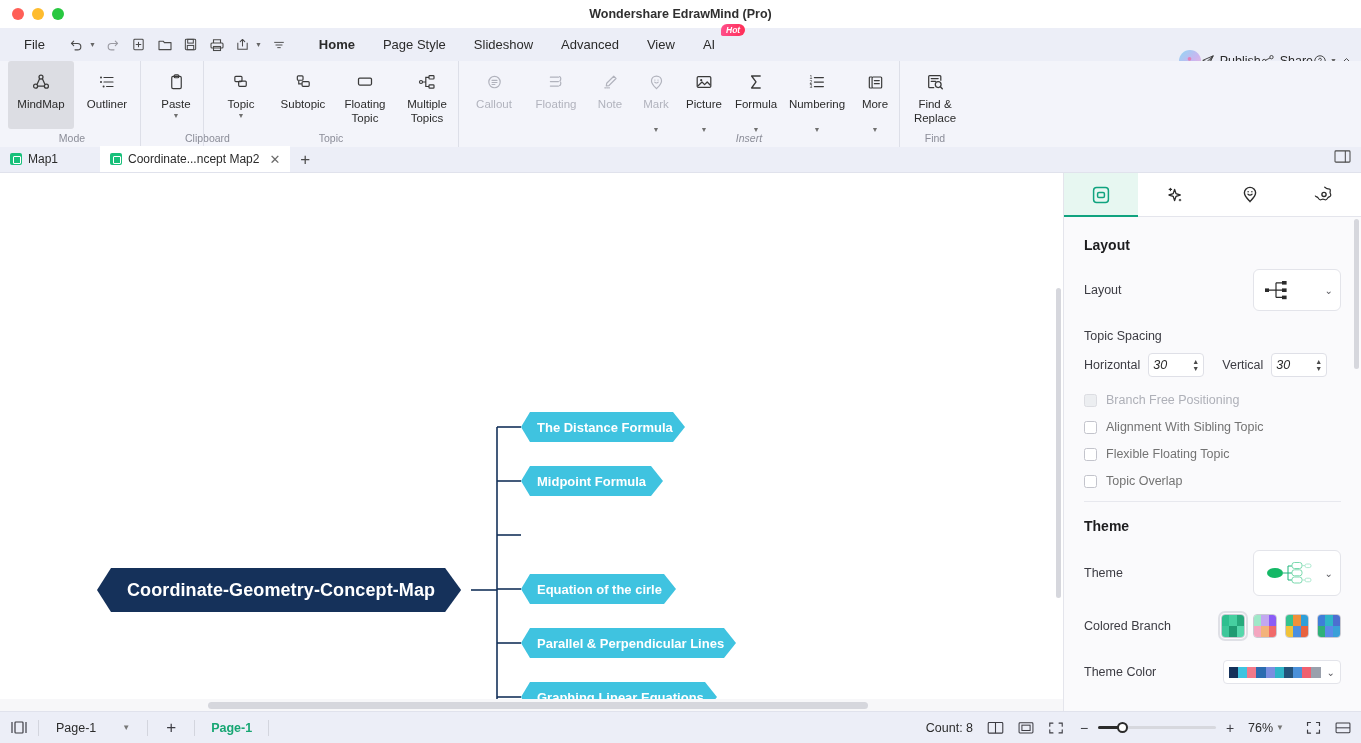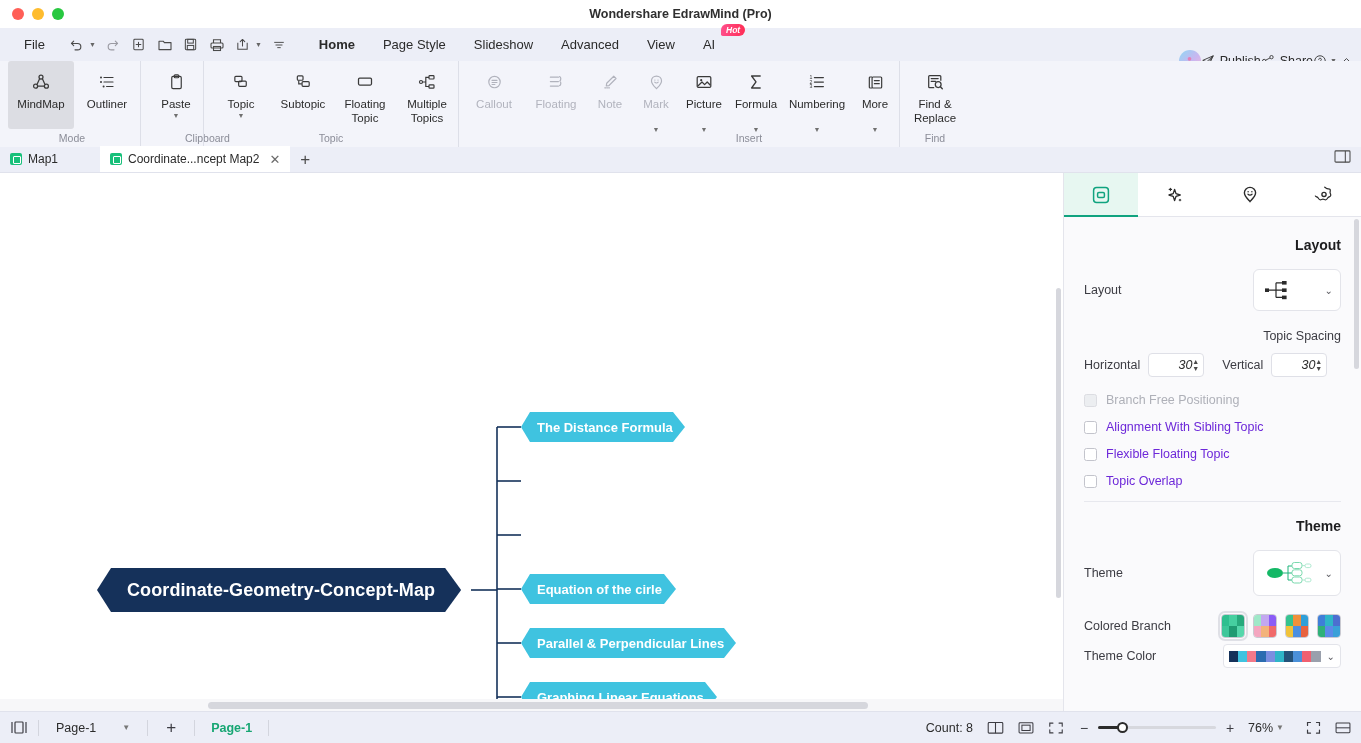--- a/index.html
+++ b/index.html
@@ -145,21 +145,21 @@
     width:298px; flex:0 0 298px; background:#fafafc;
     border-left:1px solid #e4e5ec; display:flex; flex-direction:column;
     position:relative;
   }
   .ptabs { height:44px; display:flex; border-bottom:1px solid #e4e5ec; background:#fff; }
   .ptab { flex:1; display:flex; align-items:center; justify-content:center; position:relative; }
   .ptab.active { background:#e7f7f1; }
   .ptab.active::after {
     content:""; position:absolute; left:0; right:0; bottom:-1px; height:2.5px; background:#10a37f;
   }
-  .pcontent { flex:1 1 auto; overflow:hidden; padding:0 20px; position:relative;text-align:right; }
+  .pcontent { flex:1 1 auto; overflow:hidden; padding:0 20px; position:relative; }
   .sect-title { font-size:14px; font-weight:bold; color:#1d1d1f; margin:20px 0 16px; }
   .row { display:flex; align-items:center; justify-content:space-between; margin-bottom:14px; }
   .row-label { font-size:12.5px; color:#3c3c43; }
   .sel-box {
     width:88px; height:42px; background:#fff; border:1px solid #e3e4ea; border-radius:6px;
     display:flex; align-items:center; justify-content:space-between; padding:0 7px;
   }
   .sel-chev { font-size:10px; color:#5a5a60; }
   .sub-title { font-size:12.5px; color:#3c3c43; margin:18px 0 10px; }
   .spin-row { display:flex; align-items:center; gap:0; margin-bottom:16px; }
@@ -169,21 +169,21 @@
     display:flex; align-items:center; padding:0 4px; font-size:12.5px; color:#2b2b2b;
   }
   .spin span.val { flex:1;font-style:italic; }
   .spin .arrows { display:flex; flex-direction:column; gap:1px; color:#4a4a4a; line-height:6px; font-size:7px; }
   .chk-row { display:flex; align-items:center; gap:9px; margin-bottom:13px; }
   .chk {
     width:13px; height:13px; border:1px solid #c3c4cc; border-radius:2.5px; background:#fff;
     flex:0 0 13px;
   }
   .chk.dis { background:#eceef1; border-color:#dcdde2; }
-  .chk-lab { font-size:12.5px; color:#6d28d9; }
+  .chk-lab { font-size:12.5px; color:#737373; }
   .chk-lab.dis { color:#aeb0b8; }
   .divider { height:1px; background:#e7e8ee; margin:6px 0 0; }
   .theme-box {
     width:88px; height:46px; background:#fff; border:1px solid #e3e4ea; border-radius:6px;
     display:flex; align-items:center; justify-content:space-between; padding:0 7px;
   }
   .cb-row { display:flex; gap:8px; }
   .cb-sw { width:24px; height:24px; border-radius:4px; border:1px solid #c9cad2; overflow:hidden;
     display:grid; grid-template-columns:1fr 1fr 1fr; grid-template-rows:1fr 1fr; }
   .cb-sw.sel { outline:2px solid #dfe0e6; outline-offset:1px; }
@@ -504,21 +504,21 @@
         <span class="ricon">
           <svg width="19" height="19" viewBox="0 0 20 20">
               <path d="M6.4 4.2H4.4a.9.9 0 0 0-.9.9v9.8c0 .5.4.9.9.9h2" fill="none" stroke="#3a3a3a" stroke-width="1.25"></path>
               <rect x="6.4" y="4.2" width="10.1" height="11.6" rx="1" fill="none" stroke="#3a3a3a" stroke-width="1.25"></rect>
               <path d="M8.8 8h5.2M8.8 11.2h5.2" stroke="#3a3a3a" stroke-width="1.2" stroke-linecap="round"></path>
             </svg>
         </span>
         <span class="rlabel">More</span>
         <span class="rcaret low">▼</span>
       </div>
-      <div class="rgroup-label" style="left:250px;width:80px;right:auto;">Insert</div>
+      <div class="rgroup-label" style="left:250px;width:80px;right:auto;font-style:italic;">Insert</div>
     </div>
 
     <div class="rgroup">
       <div class="ritem" style="width:70px;">
         <span class="ricon">
           <svg width="20" height="20" viewBox="0 0 20 20">
               <path d="M15.8 8.8V4.4a.9.9 0 0 0-.9-.9H4.6a.9.9 0 0 0-.9.9v10.4c0 .5.4.9.9.9h4.6" fill="none" stroke="#3a3a3a" stroke-width="1.25"></path>
               <path d="M6.2 6.6h7M6.2 9.3h4.4" stroke="#3a3a3a" stroke-width="1.2" stroke-linecap="round"></path>
               <circle cx="13.2" cy="12.6" r="2.9" fill="none" stroke="#3a3a3a" stroke-width="1.25"></circle>
               <path d="m15.4 14.8 1.9 1.9" stroke="#3a3a3a" stroke-width="1.35" stroke-linecap="round"></path>
@@ -561,20 +561,21 @@
         <path d="M497 362 H521"></path>
         <path d="M497 416 H521"></path>
         <path d="M497 470 H521"></path>
         <path d="M497 524 H521"></path>
         <path d="M497 578 H521"></path>
       </svg>
 
       <div class="root-node">Coordinate-Geometry-Concept-Map</div>
 
       <div class="branch" style="left:521px; top:239px; width:164px;">The Distance Formula</div>
+      <div class="branch" style="left:521px; top:293px; width:142px;">Midpoint Formula</div>
       <div class="branch" style="left:521px; top:401px; width:155px;">Equation of the cirle</div>
       <div class="branch" style="left:521px; top:455px; width:215px;">Parallel &amp; Perpendicular Lines</div>
       <div class="branch" style="left:521px; top:509px; width:196px;">Graphing Linear Equations</div>
 
       <div class="vscroll-canvas">
         <div class="vthumb-canvas"></div>
       </div>
       <div class="hscroll">
         <div class="hthumb"></div>
       </div>
@@ -680,21 +681,21 @@
               <rect x="31" y="13.8" width="10" height="6" rx="2.4" fill="#fff" stroke="#7bd9ae" stroke-width="1"></rect>
               <rect x="31" y="21" width="10" height="6" rx="2.4" fill="#fff" stroke="#7bd9ae" stroke-width="1"></rect>
               <rect x="44" y="8" width="6" height="3.6" rx="1.7" fill="#fff" stroke="#a6e6cb" stroke-width=".9"></rect>
               <rect x="44" y="22.2" width="6" height="3.6" rx="1.7" fill="#fff" stroke="#a6e6cb" stroke-width=".9"></rect>
               <path d="M41 9.6h3M41 24h3" stroke="#a6e6cb" stroke-width=".9"></path>
             </svg>
             <span class="sel-chev">⌄</span>
           </div>
         </div>
 
-        <div class="row" style="margin-bottom:6px;">
+        <div class="row" style="margin-bottom:22px;">
           <span class="row-label">Colored Branch</span>
           <div class="cb-row">
             <div class="cb-sw sel">
               <i style="background:#2fbf8f"></i>
                 <i style="background:#46cfa0"></i>
                 <i style="background:#27a97c"></i>
               <i style="background:#3ec79a"></i>
                 <i style="background:#1f9b72"></i>
                 <i style="background:#55d7ab"></i>
             </div>

